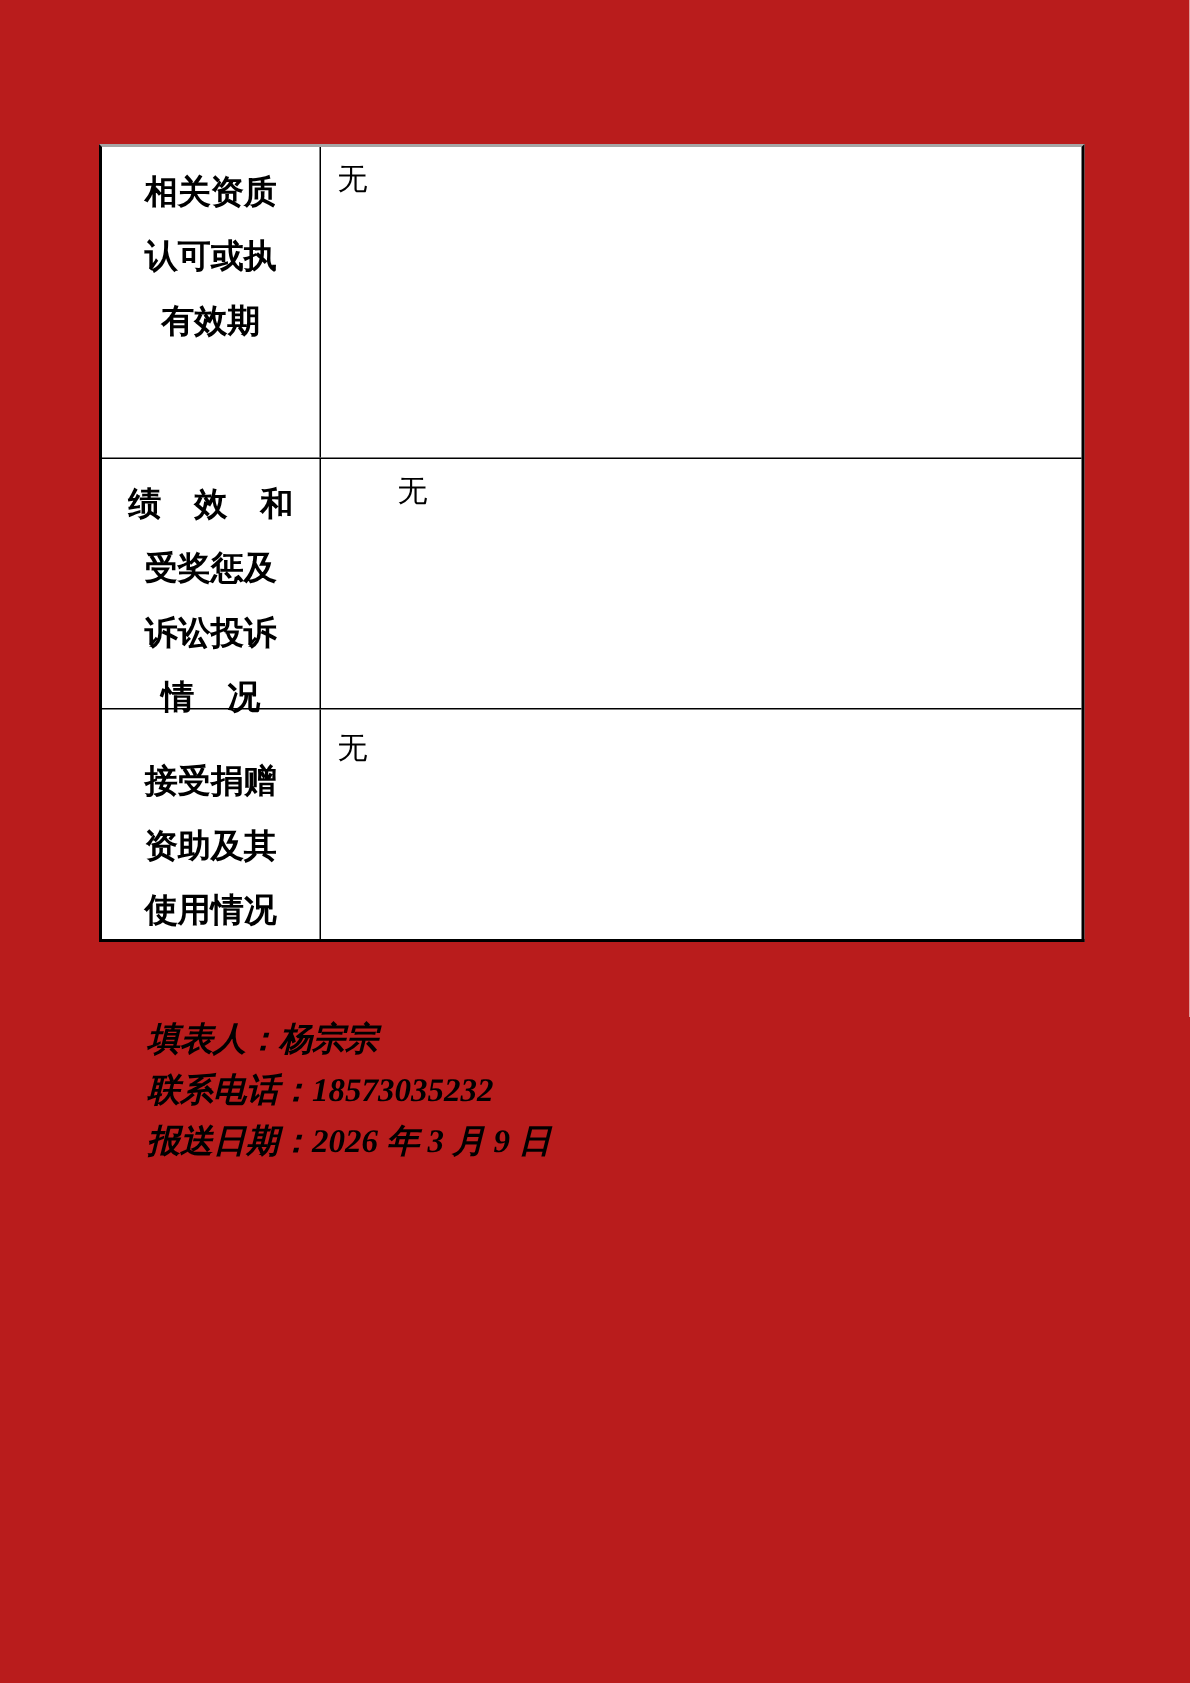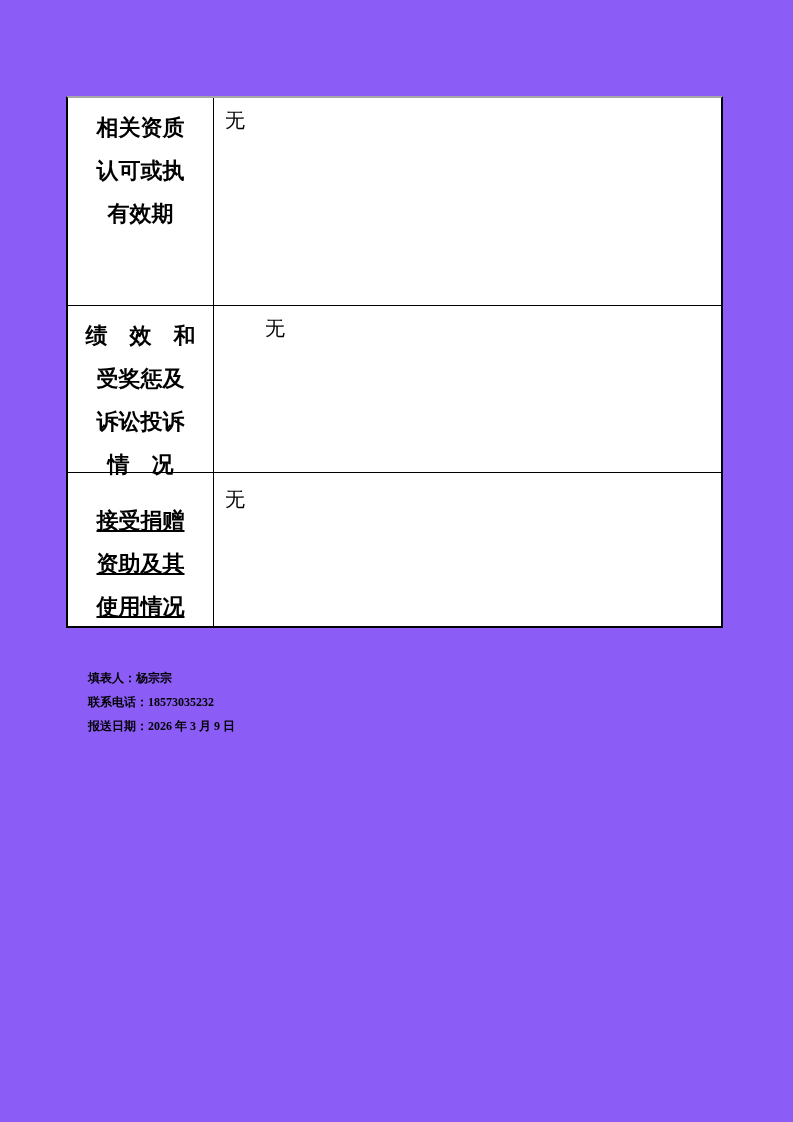--- a/index.html
+++ b/index.html
@@ -4,21 +4,21 @@
 <style>
   html, body {
     margin: 0;
     padding: 0;
     background: #ffffff;
   }
   .page {
     position: relative;
     width: 793px;
     height: 1122px;
-    background: #8b5cf6;
+    background: #b91c1c;
     overflow: hidden;
     font-family: "Liberation Serif", serif;
     color: #000000;
   }
   .doc-table {
     position: absolute;
     left: 66px;
     top: 96px;
     width: 657px;
     height: 532px;
@@ -40,42 +40,42 @@
     box-sizing: border-box;
     border-right: 1px solid #000000;
     text-align: center;
     font-weight: bold;
     font-size: 22px;
     line-height: 43px;
     padding-top: 8px;
   }
   .row3 .t-label {
     padding-top: 26px;
-    text-decoration: underline;
   }
   .lbl-line {
     white-space: pre;
   }
   .t-value {
     flex: 1;
     box-sizing: border-box;
     font-size: 20px;
     font-weight: normal;
     padding: 9px 0 0 11px;
     line-height: 26px;
   }
   .row3 .t-value { padding-top: 13px; }
   .footer {
     position: absolute;
     left: 76px;
     top: 642px;
-    font-size: 12px;
+    font-size: 22px;
     font-weight: bold;
     white-space: pre;
-    line-height: 24px;
+    line-height: 34px;
+    font-style: italic;
   }
   .footer .seg { margin-right: 15px; }
   .footer .seg:last-child { margin-right: 0; }
 </style>
 </head>
 <body>
 
 <div class="page">
 
   <div class="doc-table">

